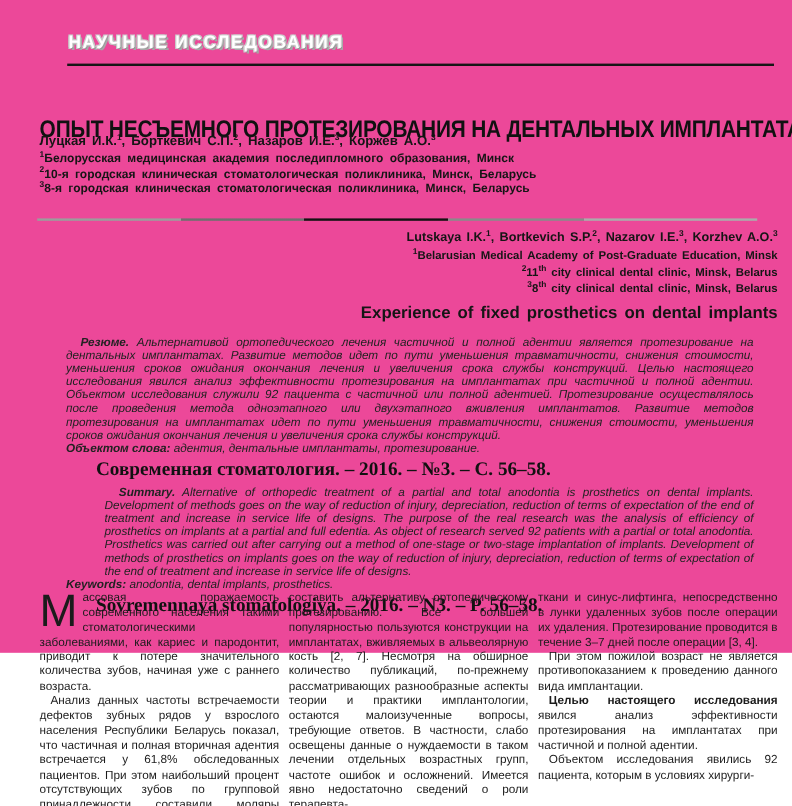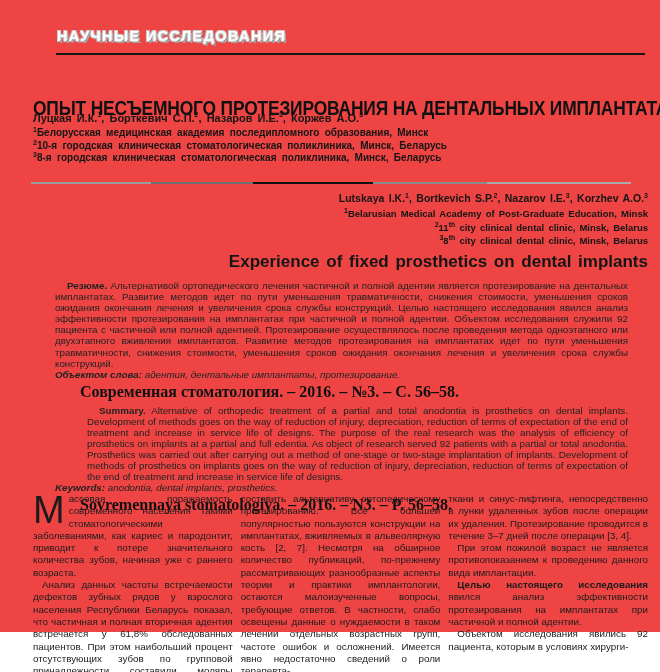--- a/index.html
+++ b/index.html
@@ -1,17 +1,17 @@
 <!DOCTYPE html>
 <html><head>
 <meta charset="utf-8">
 <style>
   html,body{margin:0;padding:0;background:#ffffff;}
   body{width:660px;height:672px;overflow:hidden;font-family:"Liberation Sans",sans-serif;color:#1b1b1b;}
-  .page{position:relative;width:660px;height:632px;background:#ef4444;}
+  .page{position:relative;width:660px;height:544px;background:#ec4899;}
 
   
   .section-label{
     position:absolute;left:57px;top:27px;
     font-size:15px;font-weight:bold;letter-spacing:1.5px;white-space:nowrap;
     color:#ffffff;
     text-shadow:-1px -1px 0 #c9c9c9,1px -1px 0 #c9c9c9,-1px 1px 0 #c9c9c9,1px 1px 0 #9a9a9a,2px 2px 0 #a8a8a8;
     transform:scaleX(0.96);transform-origin:0 0;
   }
   .header-rule{position:absolute;left:56px;top:53px;width:589px;height:2px;background:#161616;}
@@ -26,24 +26,24 @@
   .ru-authors{font-size:11px;font-weight:bold;word-spacing:2px;margin-bottom:3px;color:#151515;}
   .ru-affil{font-size:10px;font-weight:bold;line-height:12.5px;word-spacing:2.5px;color:#151515;}
   sup{font-size:7px;vertical-align:super;line-height:0;}
 
   .divider{position:absolute;left:31px;top:182px;width:600px;height:2px;
     background:linear-gradient(90deg,#9c9c9c 0%,#9c9c9c 20%,#6f6f6f 20%,#6f6f6f 37%,#121212 37%,#121212 57%,#8a8a8a 57%,#8a8a8a 76%,#ababab 76%,#ababab 100%);}
 
   .en-block{position:absolute;right:12px;top:192px;width:620px;text-align:right;font-weight:bold;color:#151515;}
   .en-authors{font-size:10.5px;word-spacing:1.5px;margin-bottom:3px;}
   .en-affil{font-size:9.5px;line-height:13.5px;word-spacing:1.5px;}
-  .en-title{font-size:17px;margin-top:4px;word-spacing:2px;}
+  .en-title{font-size:14px;margin-top:4px;word-spacing:2px;}
 
   .meta{position:absolute;left:55px;top:280px;width:573px;}
-  .abstract-p{font-size:9.8px;line-height:11.1px;text-align:justify;text-indent:12px;margin:0;color:#222;}
+  .abstract-p{font-size:9.8px;font-style:italic;line-height:11.1px;text-align:justify;text-indent:12px;margin:0;color:#222;}
   .kw-line{font-size:9.8px;font-style:italic;margin:0;color:#222;}
   .lead{font-weight:bold;}
   .citation{font-family:"Liberation Serif",serif;font-weight:bold;font-size:16px;margin:3px 0 4px 25px;color:#111;}
   .meta .abstract-en{margin-top:1px;margin-left:32px;}
 
   .body-cols{position:absolute;left:33px;top:493px;width:615px;height:179px;overflow:hidden;display:flex;gap:8px;}
   .col{width:200px;font-size:9.8px;line-height:12.3px;text-align:justify;color:#1b1b1b;}
   .col p{margin:0;}
   .col p.indent{text-indent:9px;}
   .dropcap{float:left;font-size:38px;line-height:33px;padding:1px 4px 0 0;font-weight:400;color:#1b1b1b;}

